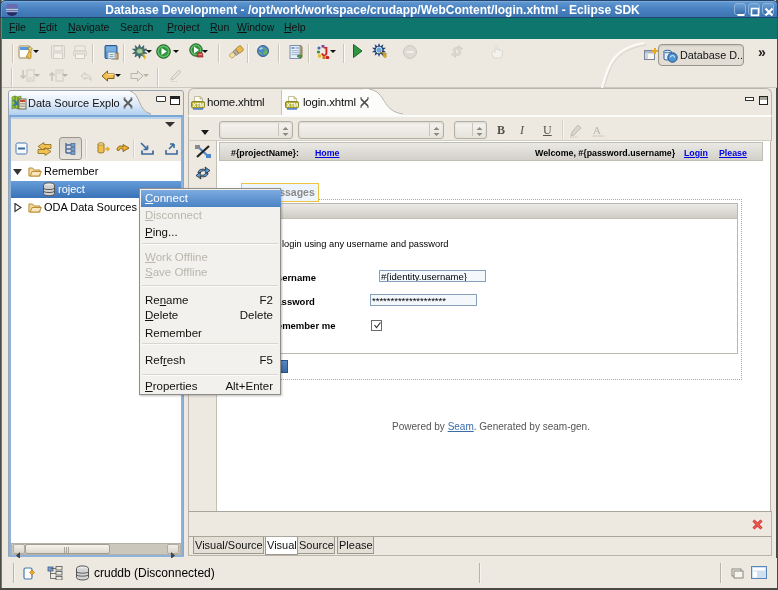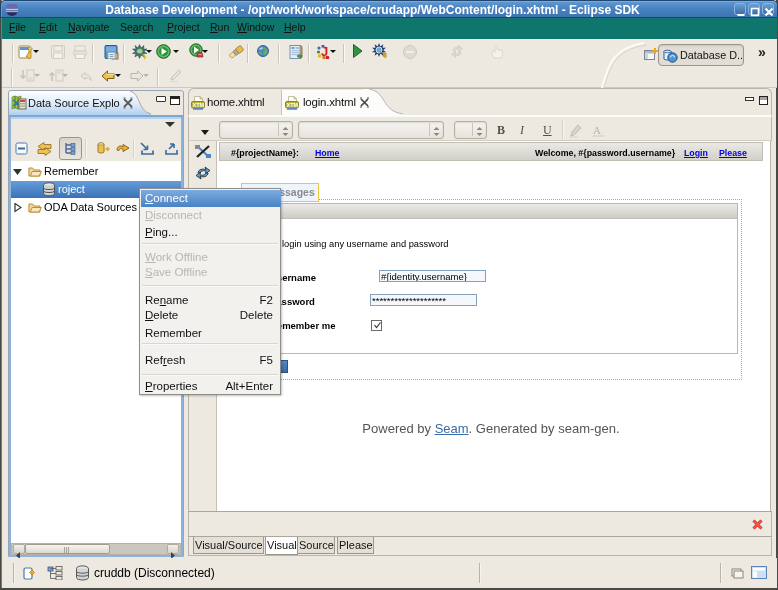--- a/index.html
+++ b/index.html
@@ -79,21 +79,21 @@
 .vheader a{color:#0000e0;text-decoration:underline;}
 .msgbox{position:absolute;left:24px;top:42px;width:78px;height:19px;z-index:2;background:#eef4fc;border:1px solid #eec63e;
   font-size:10.5px;font-weight:bold;color:#8a8a8a;}
 .dotted{position:absolute;left:30px;top:58px;width:495px;height:181px;border:1px dotted #ee9168;}
 .panel{position:absolute;left:36px;top:62px;width:485px;height:151px;background:#fff;border:1px solid #b9b9b2;}
 .phead{position:absolute;left:0;top:0;width:483px;height:15px;background:linear-gradient(#eceae6,#cfccc5);border-bottom:1px solid #c2bfb8;}
 .ftext{position:absolute;color:#000;white-space:nowrap;}
 .finput{position:absolute;left:116px;width:107px;height:12px;background:#f4f8fc;border:1px solid #86a0bc;font-size:9.5px;padding:0 1px;color:#000;font-family:"Liberation Sans",sans-serif;}
 .fcheck{position:absolute;left:117px;top:116px;width:11px;height:11px;background:#fff;border:1px solid #6a6a6a;}
 .fbtn{position:absolute;left:14px;top:156px;width:20px;height:13px;background:linear-gradient(#5588c0,#3a6aa6);border:1px solid #2a5488;}
-.seam{position:absolute;left:0;width:548px;top:280px;text-align:center;font-size:13px;color:#555;}
+.seam{position:absolute;left:0;width:548px;top:280px;text-align:center;font-size:10px;color:#555;}
 .seam a{color:#3a6ca8;text-decoration:underline;}
 
 .statusbar{position:absolute;left:1px;top:558px;width:775px;height:30px;background:#EDE9E1;font-size:12px;color:#000;}
 .ssep{position:absolute;width:1px;height:20px;background:#b8b4aa;box-shadow:1px 0 0 #f6f4ef;}
 
 .ctxmenu{position:absolute;left:138px;top:188px;width:142px;height:207px;background:#f3f1ed;
   border:1px solid #8f8d88;box-shadow:1px 1px 2px rgba(0,0,0,.25);font-size:11.5px;color:#111;z-index:50;}
 .mi{position:absolute;left:1px;width:140px;height:17px;padding:2px 0 0 4px;}
 .mi .acc{position:absolute;right:8px;top:2px;}
 .misel{background:linear-gradient(#7cabe0,#4a82c4);color:#fff;width:140px;}

